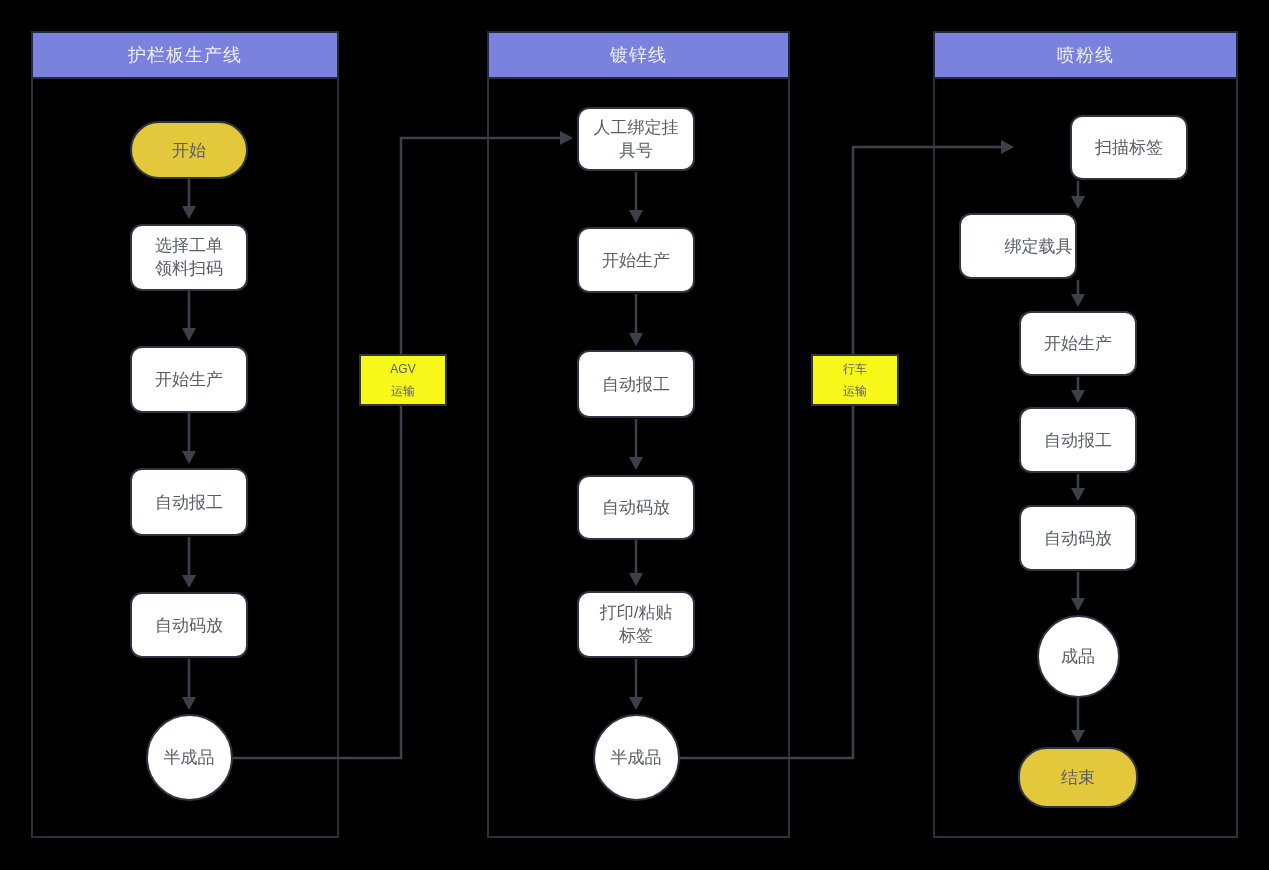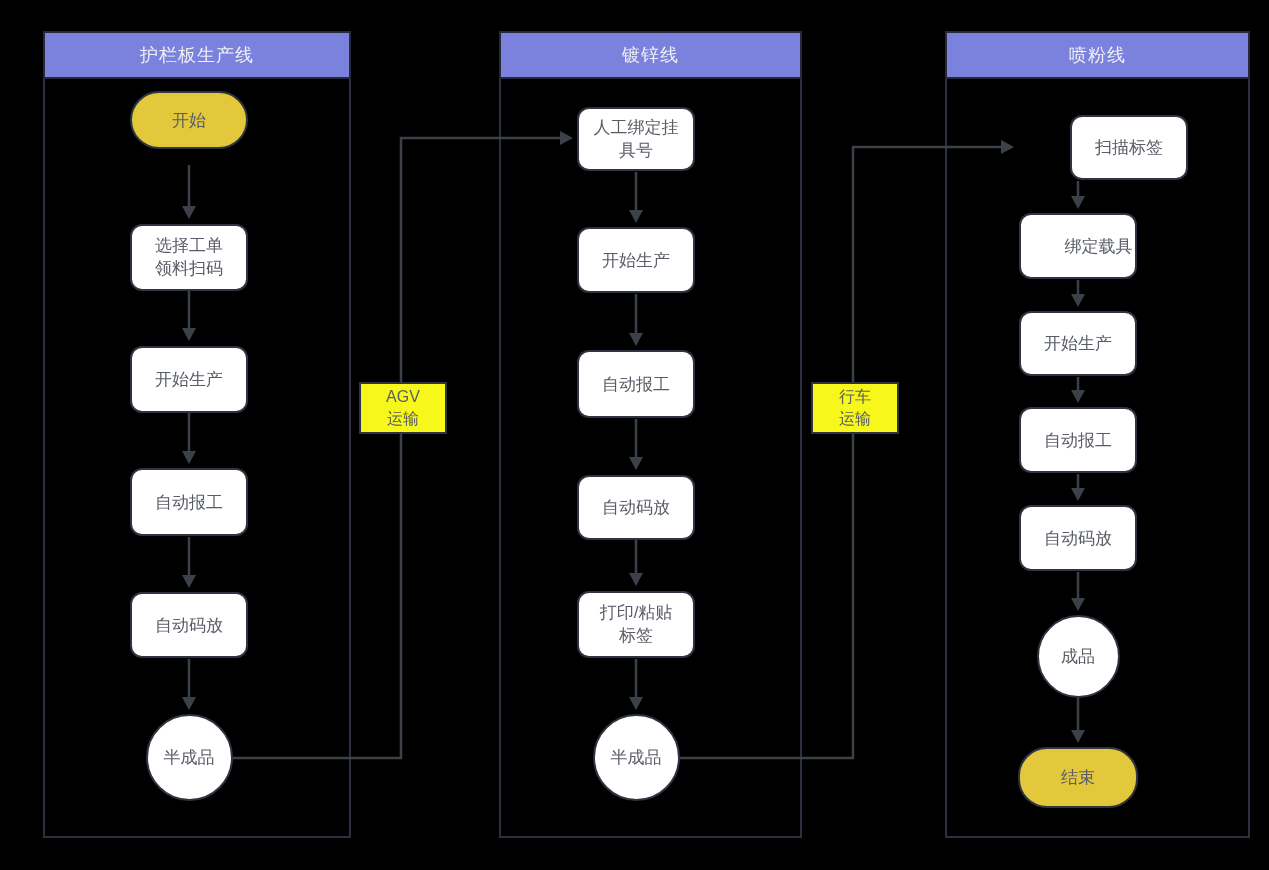--- a/index.html
+++ b/index.html
@@ -21,21 +21,20 @@
     width:1269px;height:870px;
     background:var(--bg);
     font-family:"Liberation Sans","DejaVu Sans",sans-serif;
     overflow:hidden;
   }
   .lane{
     position:absolute;
     border:2px solid var(--lane-border);
     box-sizing:border-box;
     background:transparent;
-    margin-left:12px;
   }
   .lane-header{
     position:absolute;
     left:-2px;top:-2px;
     box-sizing:border-box;
     background:var(--header-fill);
     border:2px solid var(--header-border);
     color:var(--header-text);
     display:flex;align-items:center;justify-content:center;
     font-size:18px;
@@ -58,24 +57,23 @@
   .node.stadium{border-radius:29px;background:var(--gold-fill);}
   .node.circle{border-radius:50%;}
   .transport-label{
     position:absolute;
     box-sizing:border-box;
     background:var(--yellow-fill);
     border:2.5px solid var(--node-border);
     color:var(--node-text);
     display:flex;align-items:center;justify-content:center;
     text-align:center;
-    font-size:16px;
+    font-size:12px;
     line-height:22px;
     white-space:pre-line;
-    margin-top:28px;
   }
 </style>
 </head>
 <body>
 
 <div id="canvas">
     <div class="lane" style="left: 31px; top: 31px; width: 308px; height: 807px;">
       <div class="lane-header" style="width: 308px; height: 48px;">护栏板生产线</div>
     </div>
     <div class="lane" style="left: 933px; top: 31px; width: 305px; height: 807px;">
@@ -115,37 +113,37 @@
       <polygon points="1078,501 1071,488 1085,488" fill="#3b4049"></polygon>
       <polyline points="1078,572 1078,600" fill="none" stroke="#3b4049" stroke-width="2.5"></polyline>
       <polygon points="1078,611 1071,598 1085,598" fill="#3b4049"></polygon>
       <polyline points="1078,698 1078,732" fill="none" stroke="#3b4049" stroke-width="2.5"></polyline>
       <polygon points="1078,743 1071,730 1085,730" fill="#3b4049"></polygon>
       <polyline points="233,758 401,758 401,138 562,138" fill="none" stroke="#3b4049" stroke-width="2.5"></polyline>
       <polygon points="573,138 560,145 560,131" fill="#3b4049"></polygon>
       <polyline points="680,758 853,758 853,147 1003,147" fill="none" stroke="#3b4049" stroke-width="2.5"></polyline>
       <polygon points="1014,147 1001,154 1001,140" fill="#3b4049"></polygon>
     </svg>
-    <div class="node stadium" style="left: 130px; top: 91px; width: 118px; height: 58px;">开始</div>
+    <div class="node stadium" style="left: 130px; top: 121px; width: 118px; height: 58px;">开始</div>
     <div class="node box" style="left: 130px; top: 223.5px; width: 118px; height: 67px;">选择工单
 领料扫码</div>
     <div class="node box" style="left: 130px; top: 345.5px; width: 118px; height: 67px;">开始生产</div>
     <div class="node box" style="left: 130px; top: 468px; width: 118px; height: 68px;">自动报工</div>
     <div class="node box" style="left: 130px; top: 592px; width: 118px; height: 66px;">自动码放</div>
     <div class="node circle" style="left: 145.5px; top: 713.5px; width: 87px; height: 87px;">半成品</div>
     <div class="node box" style="left: 577px; top: 107px; width: 118px; height: 64px;">人工绑定挂
 具号</div>
     <div class="node box" style="left: 577px; top: 227px; width: 118px; height: 66px;">开始生产</div>
     <div class="node box" style="left: 577px; top: 350px; width: 118px; height: 68px;">自动报工</div>
     <div class="node box" style="left: 577px; top: 474.5px; width: 118px; height: 65px;">自动码放</div>
     <div class="node box" style="left: 577px; top: 590.5px; width: 118px; height: 67px;">打印/粘贴
 标签</div>
     <div class="node circle" style="left: 592.5px; top: 713.5px; width: 87px; height: 87px;">半成品</div>
     <div class="node box" style="left: 1070px; top: 114.5px; width: 118px; height: 65px;">扫描标签</div>
-    <div class="node box" style="left: 1019px; top: 213px; width: 118px; height: 66px; padding-left: 41px;">绑定载具</div>
+    <div class="node box" style="left: 959px; top: 213px; width: 118px; height: 66px; padding-left: 41px;">绑定载具</div>
     <div class="node box" style="left: 1019px; top: 310.5px; width: 118px; height: 65px;">开始生产</div>
     <div class="node box" style="left: 1019px; top: 407px; width: 118px; height: 66px;">自动报工</div>
     <div class="node box" style="left: 1019px; top: 505px; width: 118px; height: 66px;">自动码放</div>
     <div class="node circle" style="left: 1036.5px; top: 614.5px; width: 83px; height: 83px;">成品</div>
     <div class="node stadium" style="left: 1018px; top: 746.5px; width: 120px; height: 61px;">结束</div>
     <div class="transport-label" style="left: 359px; top: 354px; width: 88px; height: 52px;">AGV
 运输</div>
     <div class="transport-label" style="left: 811px; top: 354px; width: 88px; height: 52px;">行车
 运输</div>
   </div>

